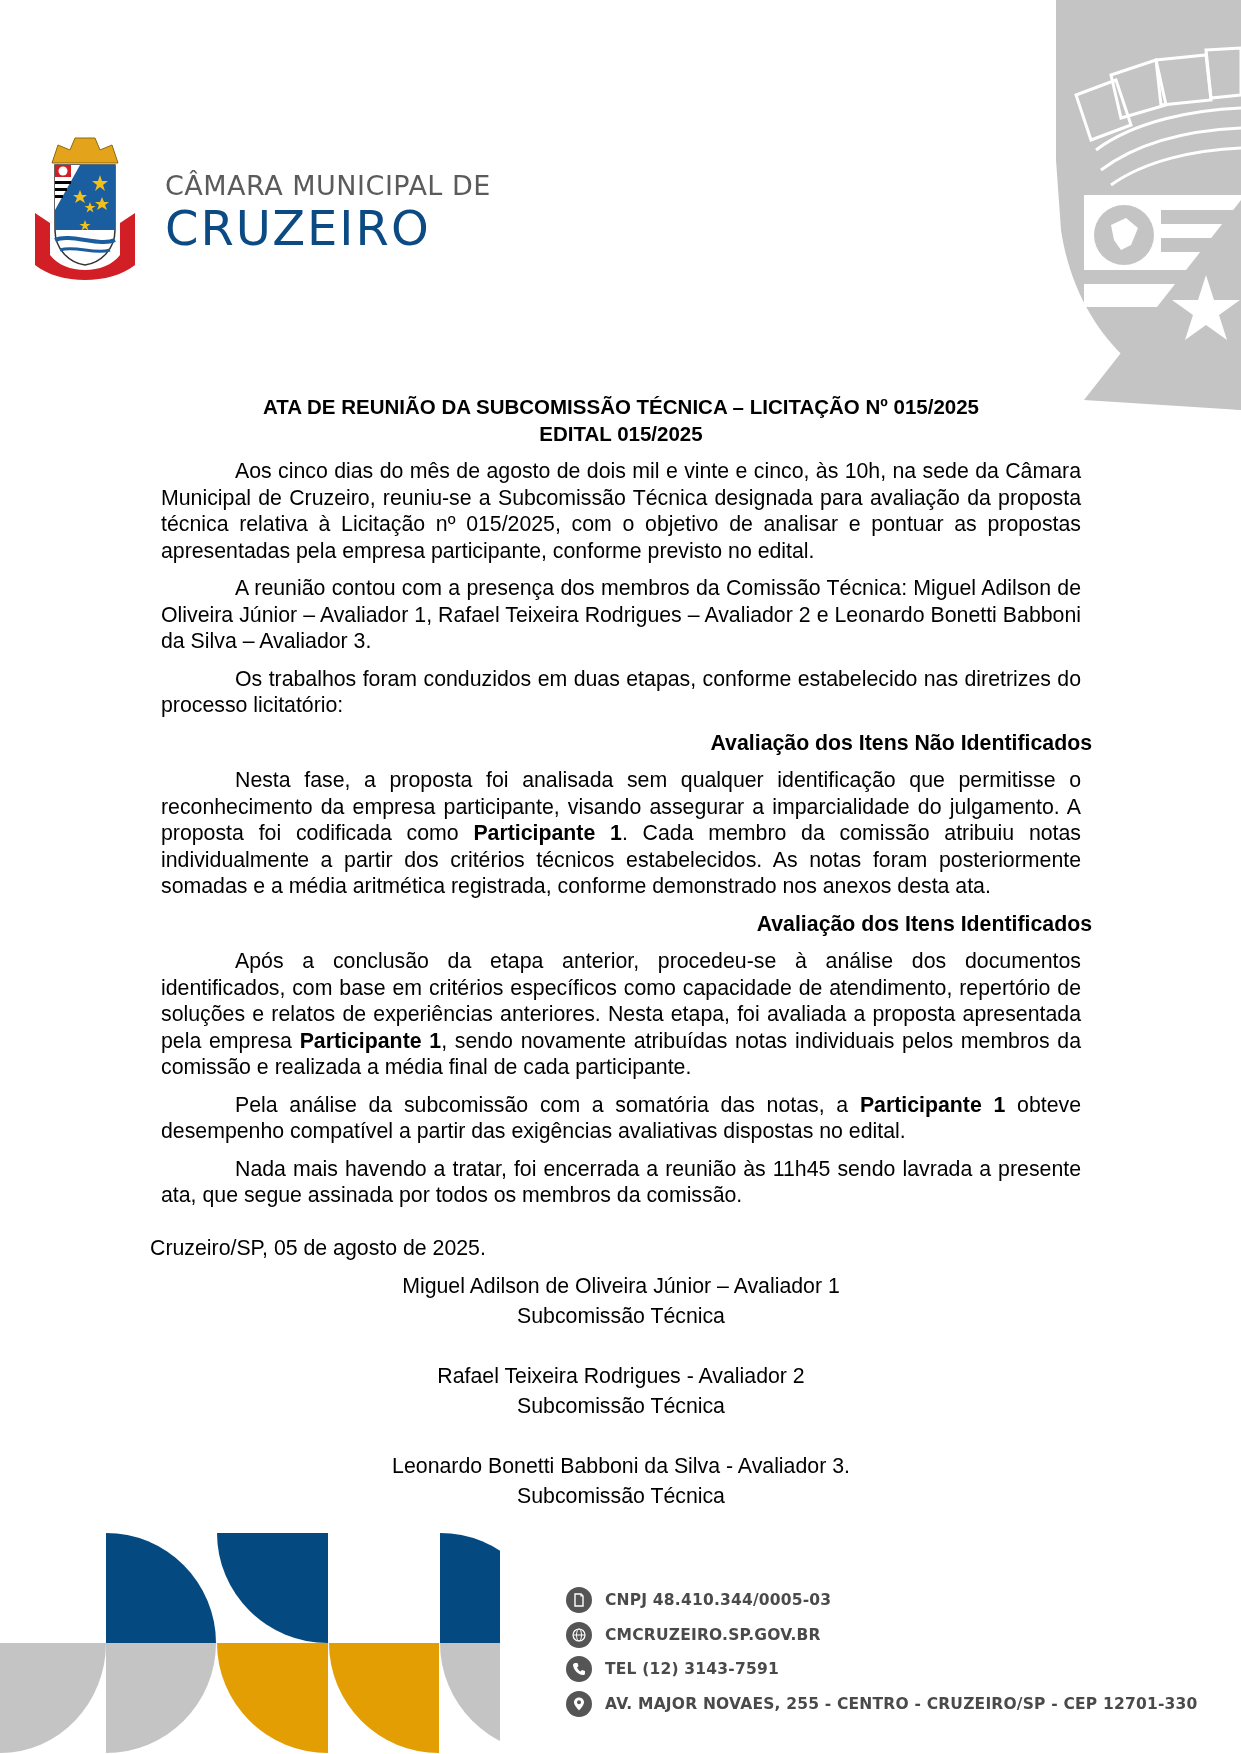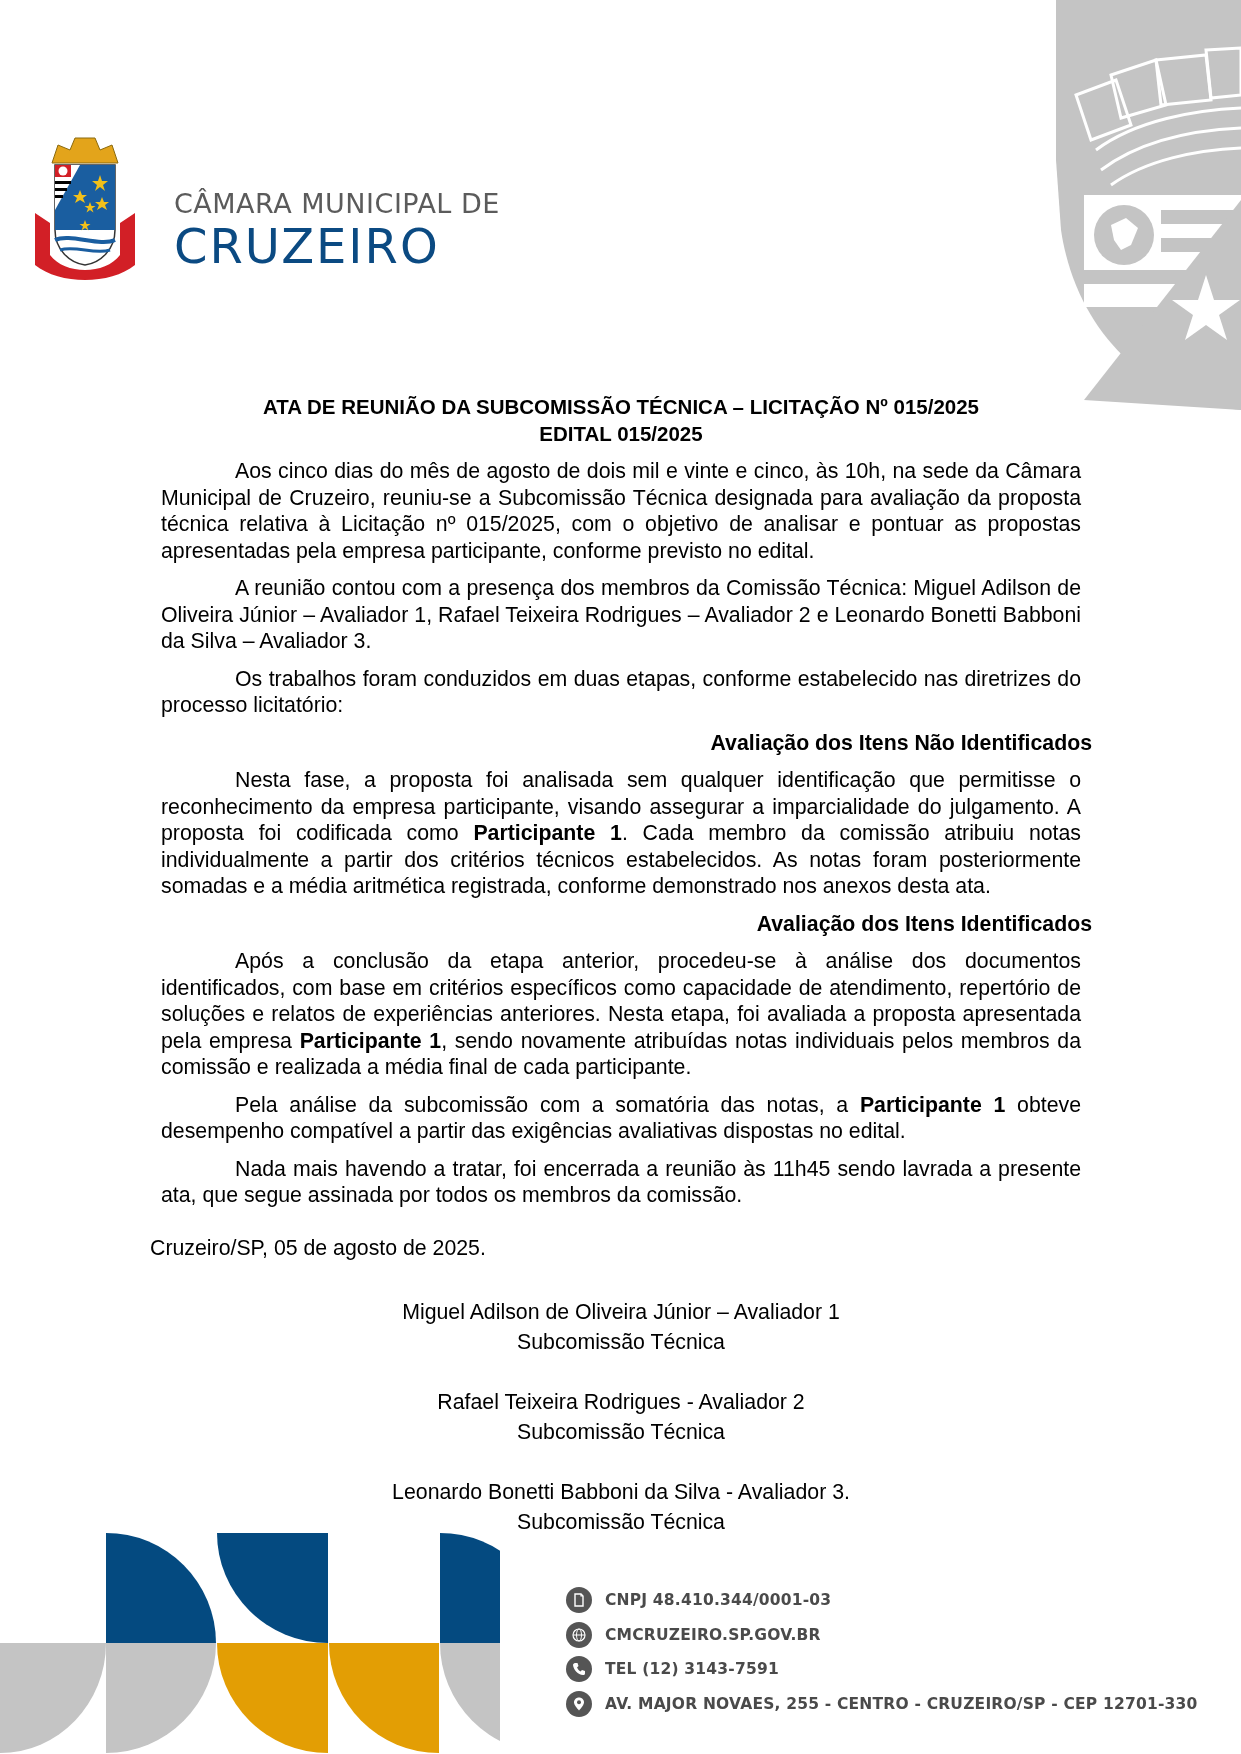--- a/index.html
+++ b/index.html
@@ -1,30 +1,30 @@
 <!DOCTYPE html>
 <html><head>
 <meta charset="utf-8">
 <style>
   html, body { margin: 0; padding: 0; background: #ffffff; }
   body { width: 1241px; height: 1754px; position: relative; overflow: hidden; font-family: "Liberation Sans", sans-serif; color: #000; }
 
   .watermark { position: absolute; top: 0; right: 0; width: 185px; height: 410px; }
 
   .logo { position: absolute; left: 30px; top: 135px; width: 110px; height: 150px; }
-  .logo-text { position: absolute; left: 165px; top: 188px; margin-left: 9px; }
+  .logo-text { position: absolute; left: 165px; top: 170px; }
   .logo-line1 { font-family: "DejaVu Sans", sans-serif; font-size: 27px; color: #5b5b5b; letter-spacing: 0.5px; line-height: 32px; }
   .logo-line2 { font-family: "DejaVu Sans", sans-serif; font-size: 48px; font-weight: normal; color: #0b4a82; letter-spacing: 2px; line-height: 52px; }
 
   .content { position: absolute; left: 150px; top: 394px; width: 942px; font-size: 21.3px; line-height: 26.5px; }
   .title { text-align: center; font-weight: bold; font-size: 20.5px; line-height: 26.5px; }
   .p { text-align: justify; text-indent: 74px; margin: 11px; }
   .heading { font-weight: bold; margin: 0; text-align: right; }
   .date { font-weight: normal; margin-top: 26px; }
-  .sig { text-align: center; margin-top: 36px; line-height: 30px; }
+  .sig { text-align: center; margin-top: 10px; line-height: 30px; }
   .sig + .sig { margin-top: 30px; }
 
   .shapes { position: absolute; left: 0; top: 1533px; width: 500px; height: 221px; }
 
   .footer { position: absolute; left: 566px; top: 1583px; }
   .footer-row { display: flex; align-items: center; height: 34.5px; }
   .footer-icon { width: 26px; height: 26px; border-radius: 50%; background: #555555; display: flex; align-items: center; justify-content: center; margin-right: 13px; }
   .footer-icon svg { width: 16px; height: 16px; }
   .footer-text { font-family: "DejaVu Sans", sans-serif; font-weight: bold; font-size: 15.5px; color: #4a4a4a; letter-spacing: 0.2px; }
 </style>
@@ -127,21 +127,21 @@
 </svg>
 
 <div class="footer">
   <div class="footer-row">
     <span class="footer-icon">
       <svg viewBox="0 0 16 16">
           <path d="M4 2 H10 L12 4 V14 H4 Z" fill="none" stroke="#fff" stroke-width="1.4"></path>
           <path d="M10 2 V4 H12" fill="none" stroke="#fff" stroke-width="1.2"></path>
         </svg>
     </span>
-    <span class="footer-text">CNPJ 48.410.344/0001-03</span>
+    <span class="footer-text">CNPJ 48.410.344/0005-03</span>
   </div>
   <div class="footer-row">
     <span class="footer-icon">
       <svg viewBox="0 0 16 16">
           <circle cx="8" cy="8" r="6" fill="none" stroke="#fff" stroke-width="1.2"></circle>
           <ellipse cx="8" cy="8" rx="2.5" ry="6" fill="none" stroke="#fff" stroke-width="1"></ellipse>
           <line x1="2" y1="8" x2="14" y2="8" stroke="#fff" stroke-width="1"></line>
         </svg>
     </span>
     <span class="footer-text">CMCRUZEIRO.SP.GOV.BR</span>

